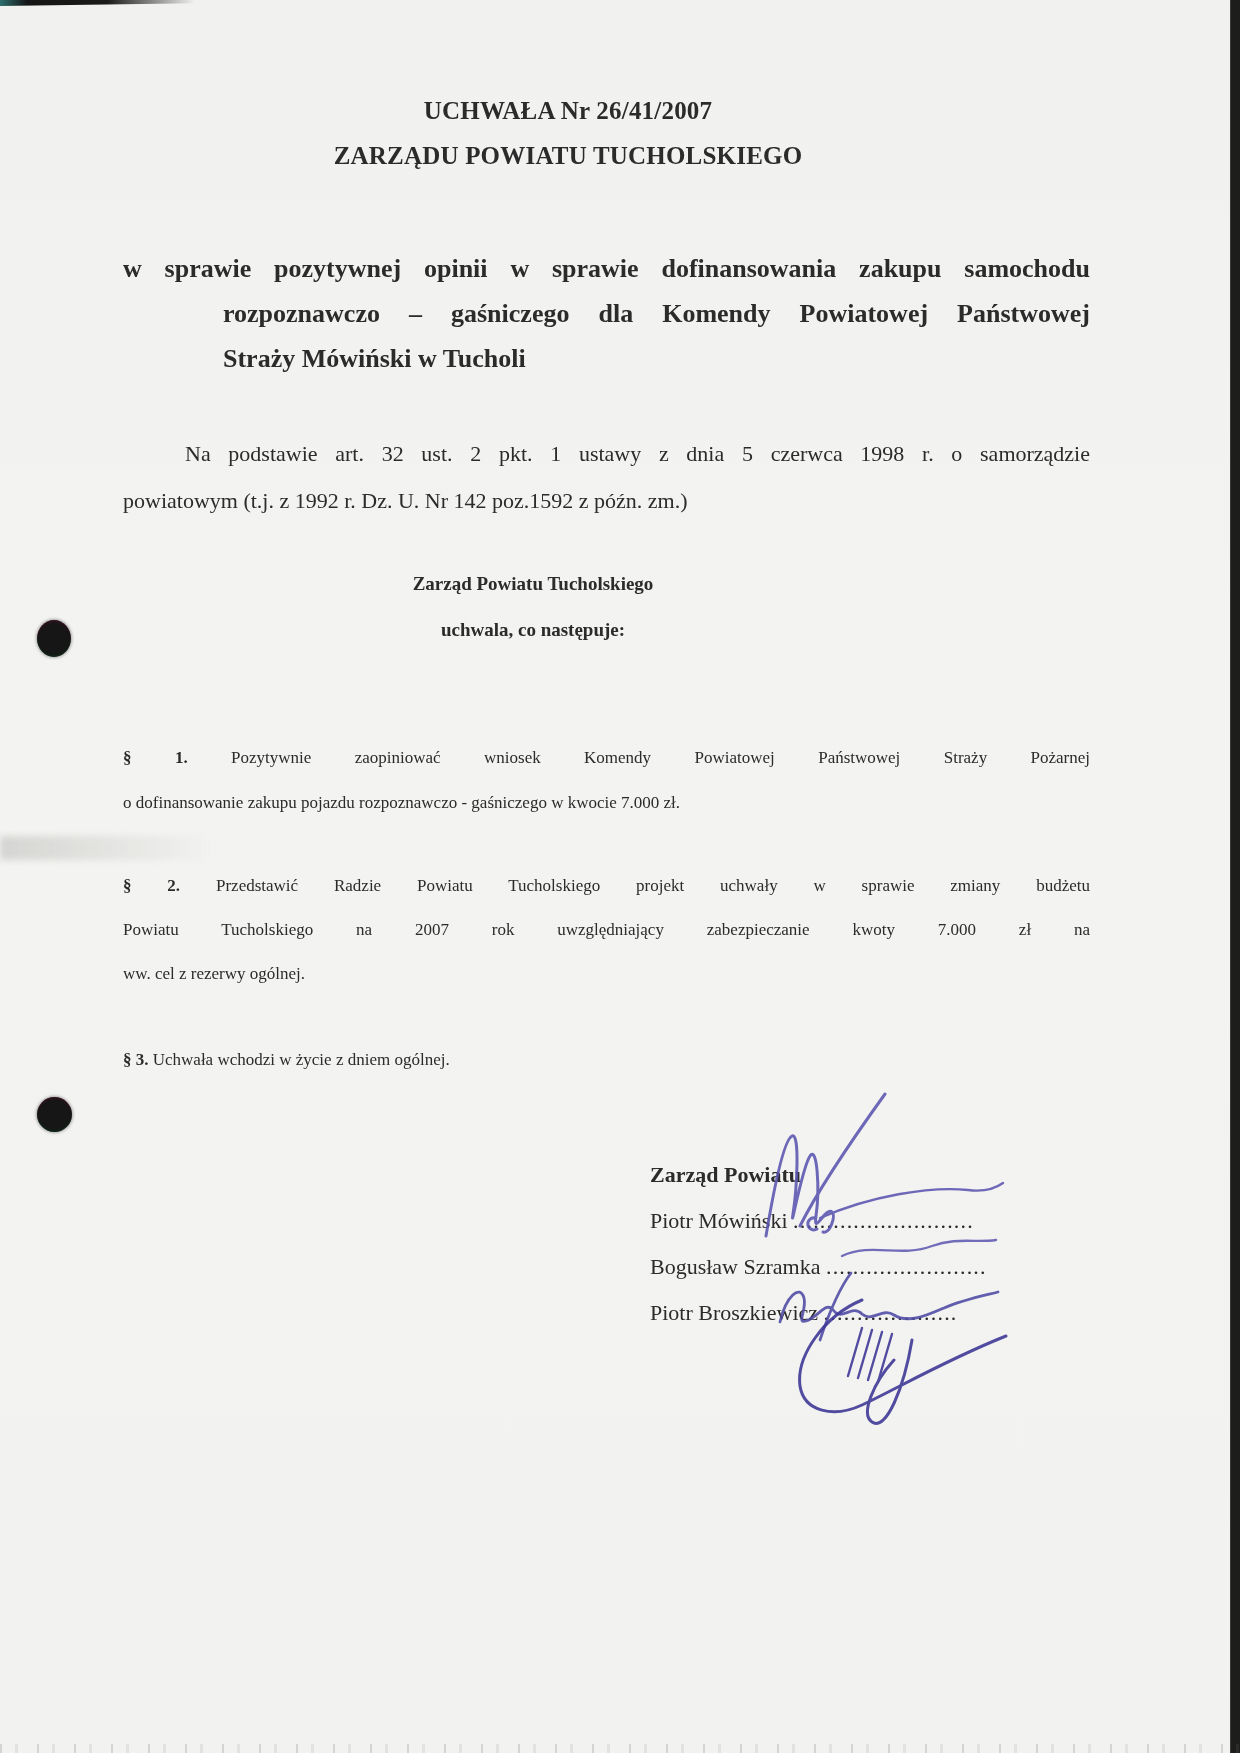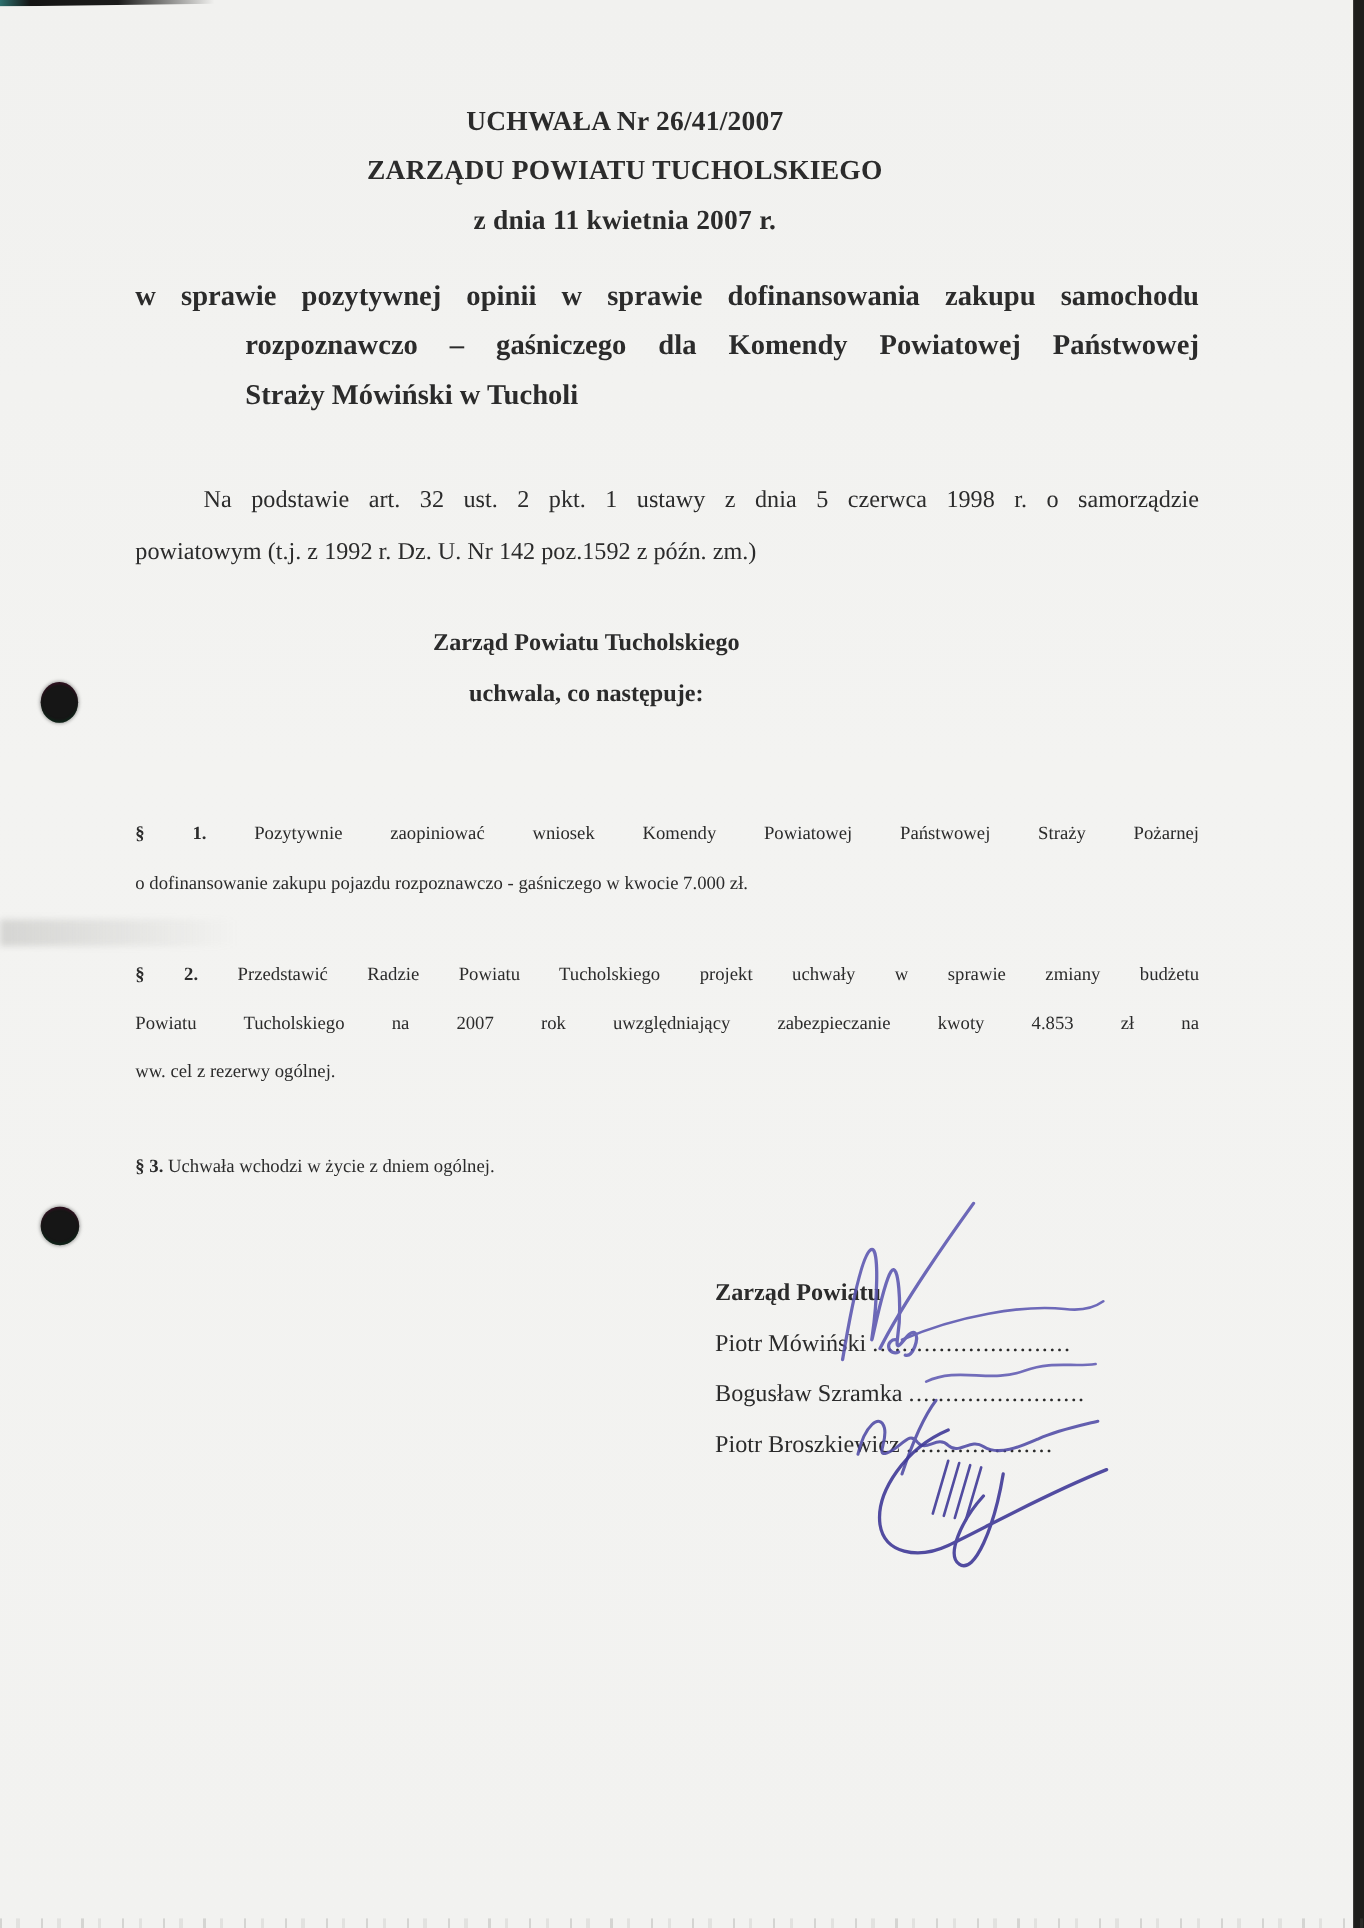--- a/index.html
+++ b/index.html
@@ -55,21 +55,21 @@
     font-weight:bold;font-size:26px;line-height:45px;
   }
   .subject .ind{margin-left:100px;}
   .legal{
     left:123px;top:430px;width:967px;
     font-size:22px;line-height:47px;
   }
   .legal .l1{text-indent:62px;}
   .resolve{
     left:123px;top:561px;width:820px;
-    text-align:center;font-weight:bold;font-size:22px;line-height:46px;
+    text-align:center;font-weight:bold;font-size:19px;line-height:46px;
   }
   .para{left:123px;width:967px;font-size:17px;line-height:45px;}
   .p1{top:735px;}
   .p2{top:864px;line-height:44px;}
   .p3{top:1037px;}
   .line.just{text-align:justify;text-align-last:justify;}
   .marker{font-weight:bold;}
   .sig-block{
     left:650px;top:1152px;width:420px;
     font-size:22px;line-height:46px;
@@ -87,21 +87,20 @@
   <div class="top-edge"></div>
   <div class="right-edge"></div>
   <div class="hole h1"></div>
   <div class="hole h2"></div>
   <div class="left-smudge"></div>
   <div class="bottom-noise"></div>
 
   <div class="abs header">
     <div>UCHWAŁA Nr 26/41/2007</div>
     <div>ZARZĄDU POWIATU TUCHOLSKIEGO</div>
-    <div>z dnia 11 kwietnia 2007 r.</div>
   </div>
 
   <div class="abs subject">
     <div class="line just">w sprawie pozytywnej opinii w sprawie dofinansowania zakupu samochodu</div>
     <div class="line just ind">rozpoznawczo – gaśniczego dla Komendy Powiatowej Państwowej</div>
     <div class="line ind">Straży Mówiński w Tucholi</div>
   </div>
 
   <div class="abs legal">
     <div class="line just l1">Na podstawie art. 32 ust. 2 pkt. 1 ustawy z dnia 5 czerwca 1998 r. o samorządzie</div>
@@ -119,21 +118,21 @@
       <span>Pozytywnie zaopiniować wniosek Komendy Powiatowej Państwowej Straży Pożarnej</span>
     </div>
     <div class="line">o dofinansowanie zakupu pojazdu rozpoznawczo - gaśniczego w kwocie 7.000 zł.</div>
   </div>
 
   <div class="abs para p2">
     <div class="line just">
       <span class="marker">§ 2.</span>
       <span>Przedstawić Radzie Powiatu Tucholskiego projekt uchwały w sprawie zmiany budżetu</span>
     </div>
-    <div class="line just">Powiatu Tucholskiego na 2007 rok uwzględniający zabezpieczanie kwoty 4.853 zł na</div>
+    <div class="line just">Powiatu Tucholskiego na 2007 rok uwzględniający zabezpieczanie kwoty 7.000 zł na</div>
     <div class="line">ww. cel z rezerwy ogólnej.</div>
   </div>
 
   <div class="abs para p3">
     <div class="line">
       <span class="marker">§ 3.</span>
       <span>Uchwała wchodzi w życie z dniem ogólnej.</span>
     </div>
   </div>
 

